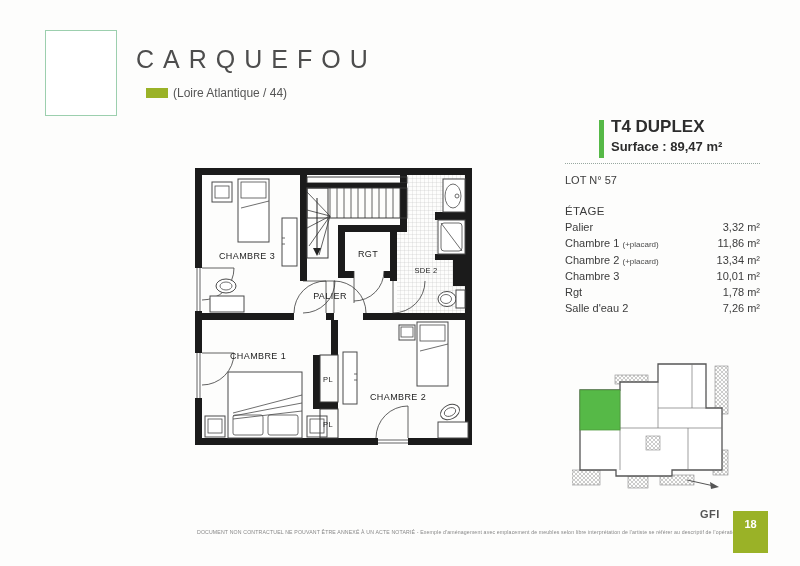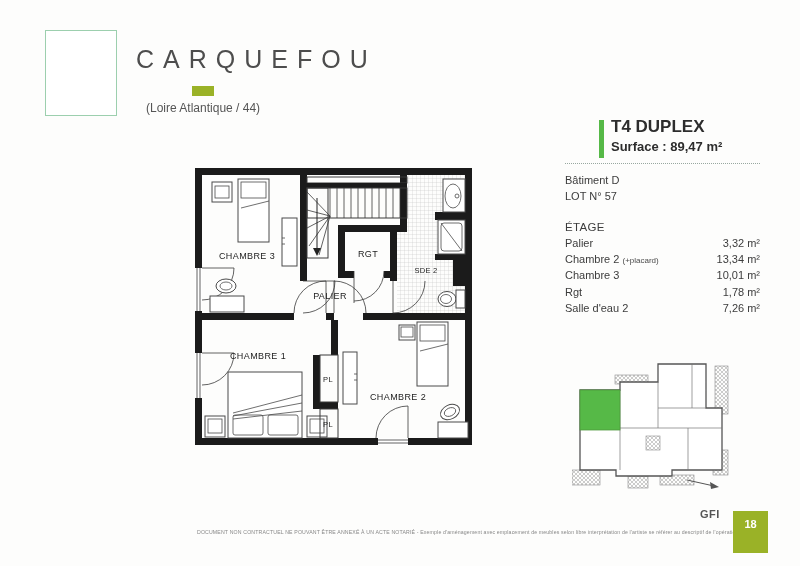--- a/index.html
+++ b/index.html
@@ -11,21 +11,21 @@
   html,body{margin:0;padding:0;background:#e9e9e9;}
   .page{
     position:relative;width:800px;height:566px;background:#fdfdfc;
     font-family:"Liberation Sans",sans-serif;overflow:hidden;
   }
   
   .logo-box{position:absolute;left:45px;top:30px;width:70px;height:84px;
     border:1.5px solid var(--logo-border);background:#fff;}
   .city{position:absolute;left:136px;top:45px;font-size:25px;letter-spacing:9px;
     color:#4d4d4d;font-weight:400;}
-  .dept-row{position:absolute;left:146px;top:86px;display:flex;align-items:center;gap:5px;flex-direction:column;}
+  .dept-row{position:absolute;left:146px;top:86px;display:flex;align-items:center;gap:5px;}
   .dept-swatch{width:22px;height:10px;background:var(--olive-green);}
   .dept-text{font-size:12px;color:#555;}
   
   .info{position:absolute;left:565px;top:118px;width:195px;}
   .type-block{display:flex;gap:7px;padding-left:34px;}
   .green-bar{width:5px;height:38px;background:var(--accent-green);margin-top:2px;}
   .type-name{font-size:17px;font-weight:bold;color:#2d2d2d;line-height:1.1;}
   .type-surface{font-size:13px;font-weight:bold;color:#2d2d2d;margin-top:2px;}
   .dotted-rule{border-bottom:1.5px dotted #98a8a0;margin-top:5px;}
   .bld{margin-top:9px;font-size:11px;color:#3c3c3c;line-height:1.45;}
@@ -229,28 +229,31 @@
   <div class="info">
     <div class="type-block">
       <div class="green-bar"></div>
       <div>
         <div class="type-name">T4 DUPLEX</div>
         <div class="type-surface">Surface : 89,47 m²</div>
       </div>
     </div>
     <div class="dotted-rule"></div>
     <div class="bld">
-      <div>Bâtiment D</div>
       <div>LOT N° 57</div>
     </div>
     <div class="level">ÉTAGE</div>
     <div class="rooms">
       <div class="room-row">
         <span class="room-name"><span>Palier</span> <span class="sfx"></span></span>
         <span class="room-area">3,32 m²</span>
+      </div>
+      <div class="room-row">
+        <span class="room-name"><span>Chambre 1</span> <span class="sfx">(+placard)</span></span>
+        <span class="room-area">11,86 m²</span>
       </div>
       <div class="room-row">
         <span class="room-name"><span>Chambre 2</span> <span class="sfx">(+placard)</span></span>
         <span class="room-area">13,34 m²</span>
       </div>
       <div class="room-row">
         <span class="room-name"><span>Chambre 3</span> <span class="sfx"></span></span>
         <span class="room-area">10,01 m²</span>
       </div>
       <div class="room-row">

